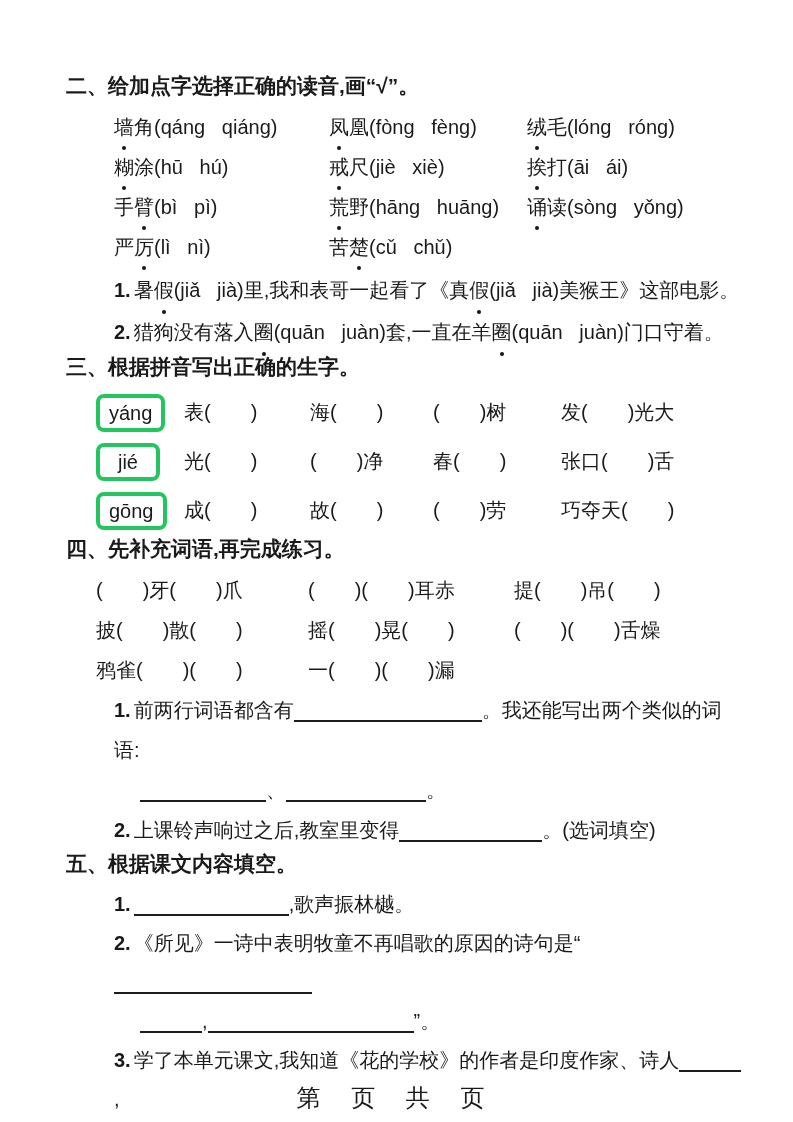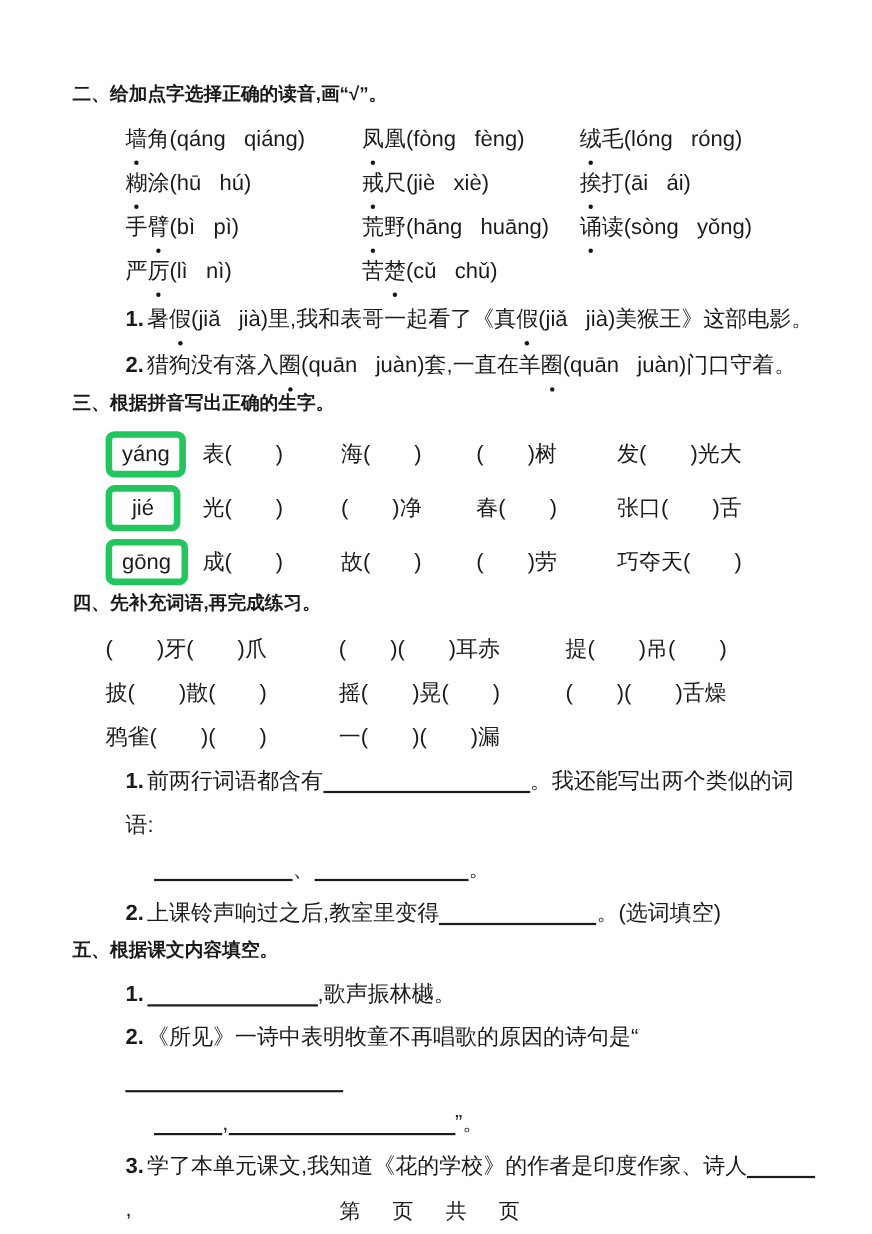--- a/index.html
+++ b/index.html
@@ -4,21 +4,21 @@
 <style>
   html,body{margin:0;padding:0;background:#e8e8e8;}
   .page{
     width:793px;height:1122px;box-sizing:border-box;
     margin:0 auto;background:#ffffff;color:#1a1a1a;
     padding:72px 48px 0 66px;position:relative;
     font-family:"Liberation Sans","DejaVu Sans",sans-serif;
     font-size:20px;
   }
   h2{
-    font-size:17px;font-weight:700;line-height:28px;margin:0 0 7px 0;
+    font-size:21px;font-weight:700;line-height:28px;margin:0 0 7px 0;
     white-space:pre-wrap;
   }
   .line{line-height:40px;white-space:pre-wrap;margin-left:48px;}
   .sent .line{line-height:42px;}
   .fill .line{line-height:39px;}
   .num{font-weight:700;margin-right:3px;}
   .indent{padding-left:26px;}
   
   .py-grid{
     display:grid;grid-template-columns:215px 198px 1fr;
@@ -32,38 +32,38 @@
     width:4px;height:4px;margin-left:-2px;border-radius:50%;background:#151515;
   }
   
   .pybox-rows{padding-left:30px;}
   .pybox-row{
     display:grid;grid-template-columns:88px 126px 123px 128px auto;
     align-items:center;height:49px;white-space:pre-wrap;
   }
   .pybox{
     display:inline-block;justify-self:start;
-    border:6px solid #22c55e;border-radius:8px;
+    border:4px solid #22c55e;border-radius:8px;
     padding:0 9px;min-width:38px;text-align:center;
     line-height:30px;font-size:20px;
   }
   
   .word-rows{padding-left:30px;}
   .word-row{
     display:grid;grid-template-columns:212px 206px 1fr;
     line-height:40px;white-space:pre-wrap;
   }
   
   .blank{
     display:inline-block;border-bottom:2px solid #1c1c1c;
     height:1.0em;vertical-align:-5px;
   }
   .footer{
     position:absolute;left:0;right:0;bottom:8px;
-    text-align:center;font-size:19px;letter-spacing:12px;
+    text-align:center;font-size:24px;letter-spacing:12px;
   }
 </style>
 </head>
 <body>
 
 <div class="page">
 
   <section>
     <h2>二、给加点字选择正确的读音,画“√”。</h2>
     <div class="py-grid">

